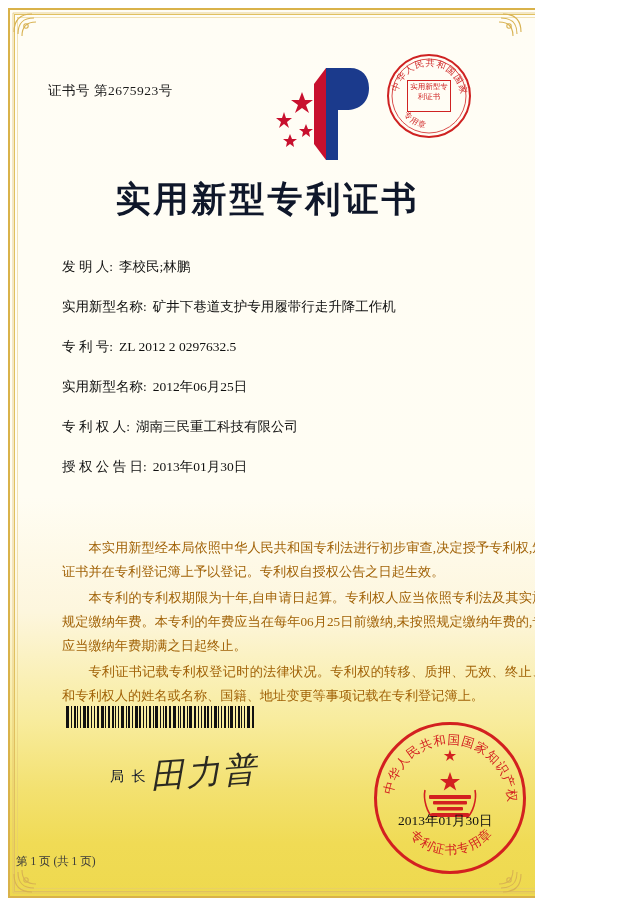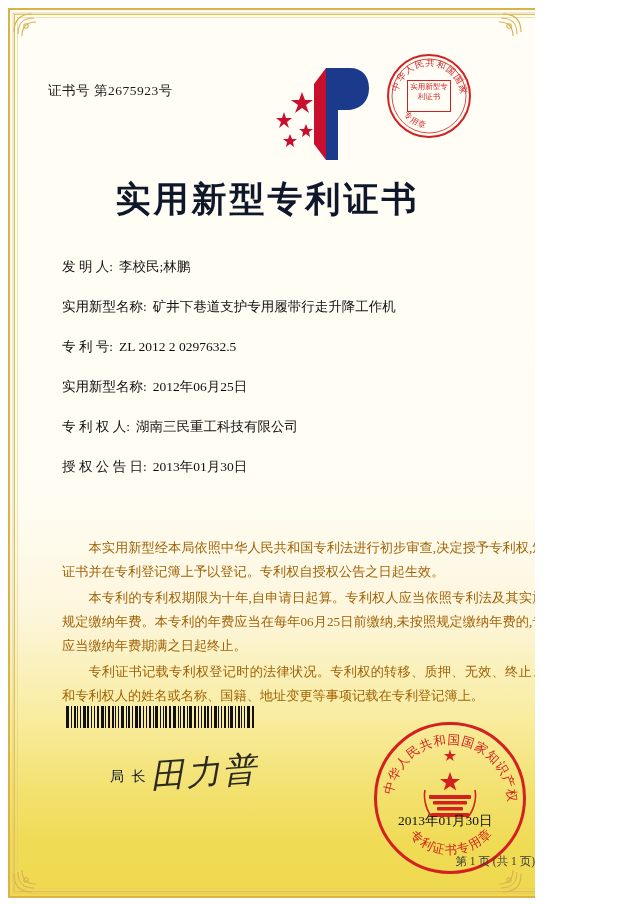--- a/index.html
+++ b/index.html
@@ -233,23 +233,23 @@
   .issue-date {
     position: absolute;
     left: 398px;
     top: 812px;
     font-size: 13.5px;
     color: #111;
   }
 
   .page-foot {
     position: absolute;
-    left: 4px; right: 0;
+    left: 16px; right: 0;
     top: 854px;
-    text-align: right;
+    text-align: left;
     font-size: 11.5px;
     color: #3a3a3a;
   }
 </style>
 </head>
 <body>
 
 <div id="cert">
 
   <div class="border-outer"></div>

